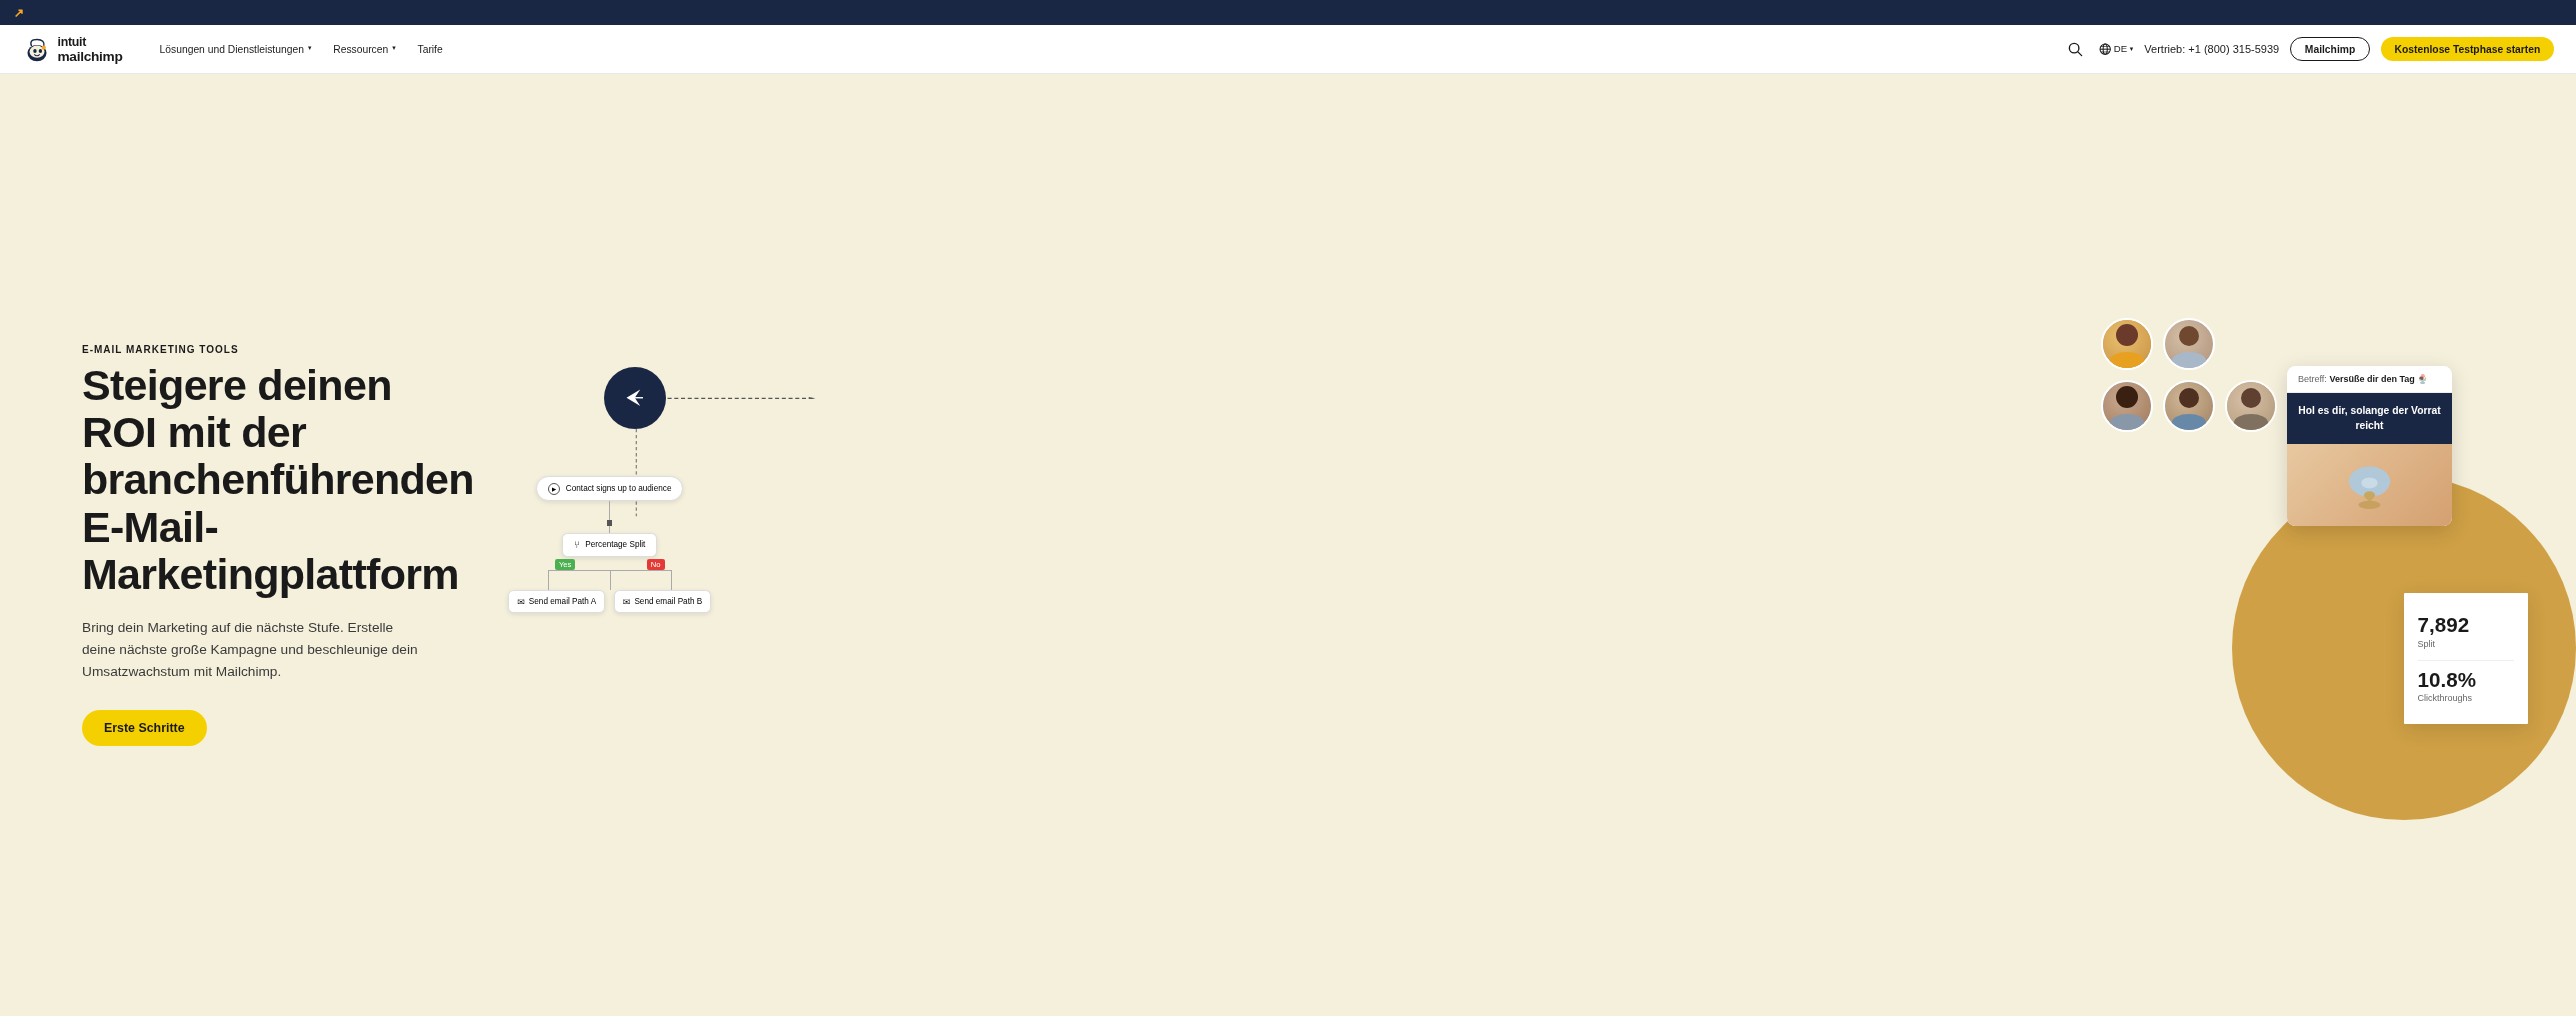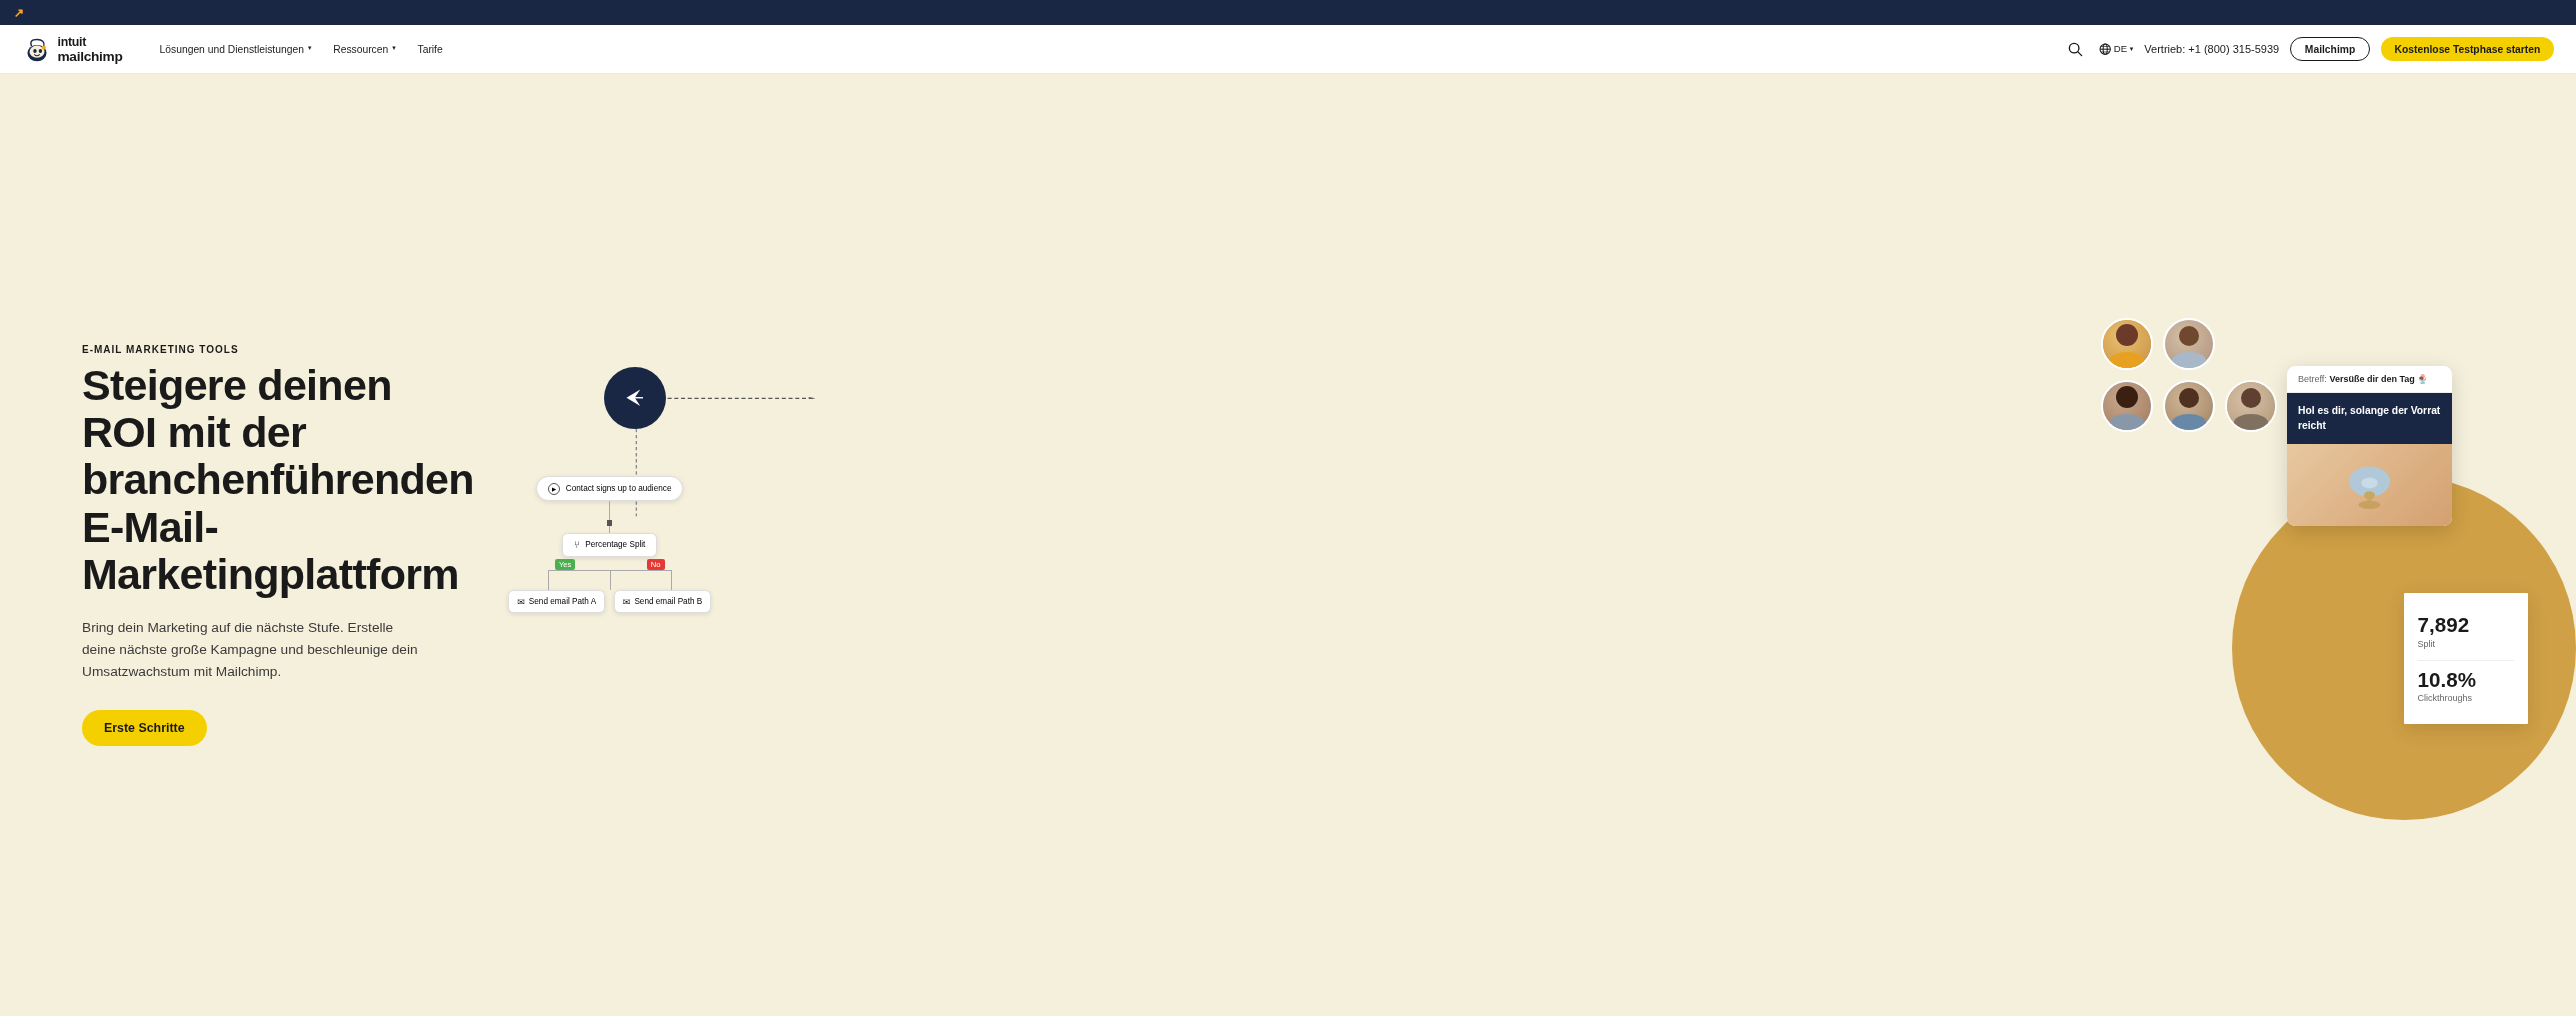--- a/index.html
+++ b/index.html
@@ -230,20 +230,21 @@
     .email-card-header {
       padding: 8.2px 11px;
       border-bottom: 0.7px solid #eee;
       font-size: 9px;
     }
     .email-card-header strong { color: #1a1a1a; }
     .email-card-body {
       background: #1a2744;
       color: white;
       padding: 11px;
+      text-align: center;
       font-size: 10.3px;
       font-weight: 700;
       line-height: 1.4;
     }
     .email-card-img {
       background: linear-gradient(135deg, #e8c8a0, #d4a070);
       height: 82px;
       display: flex;
       align-items: center;
       justify-content: center;

